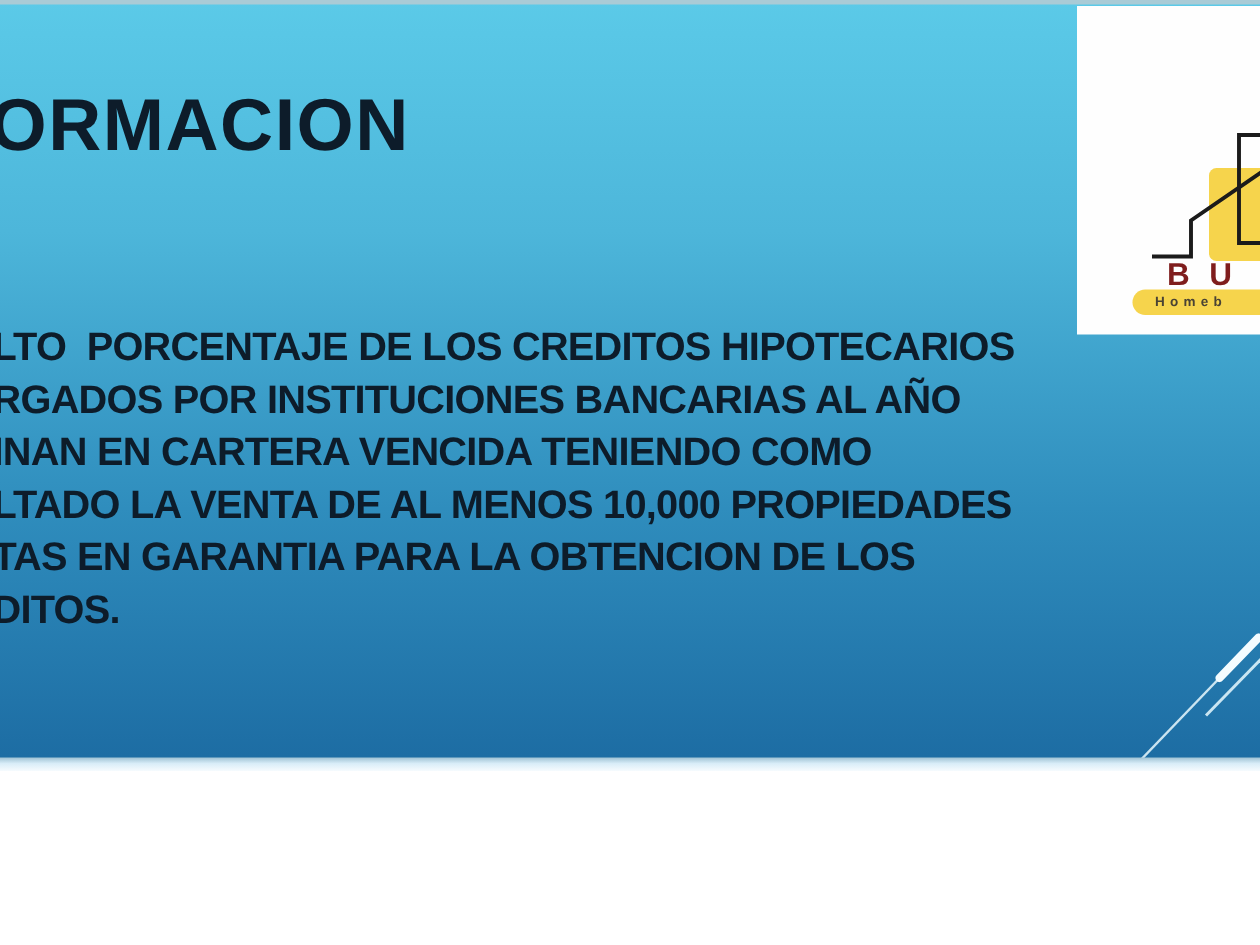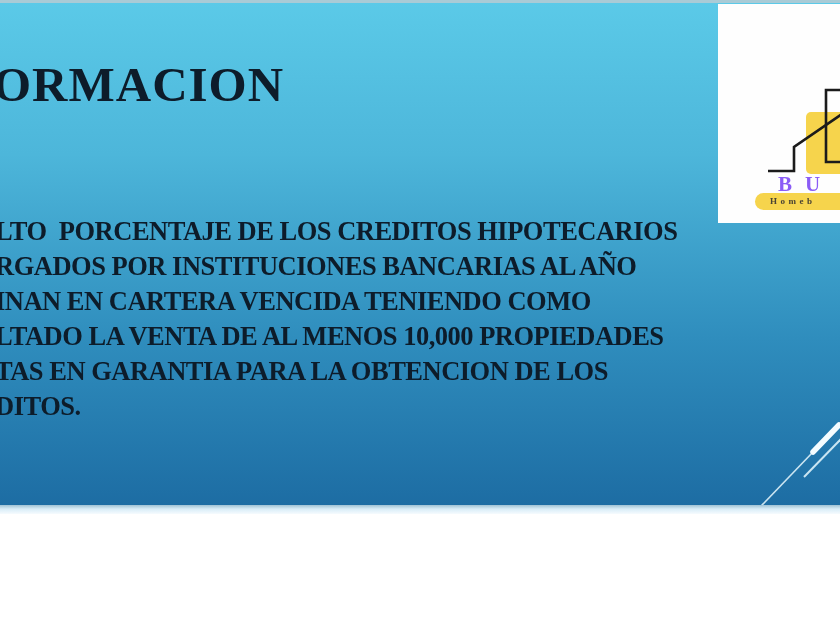--- a/index.html
+++ b/index.html
@@ -6,21 +6,20 @@
   body {
     width: 840px; height: 630px;
     font-family: "Liberation Sans", sans-serif;
     overflow: hidden;
   }
   .slide {
     position: relative;
     width: 840px; height: 514px;
     background: linear-gradient(180deg, #5bcae8 0%, #4db6da 30%, #2f8dbd 66%, #1c6ba2 100%);
     overflow: hidden;
-    font-family: Liberation Serif, serif;
   }
   
   .edge-top {
     position: absolute; top: 0; left: 0; width: 840px; height: 3px;
     background: #a9cbd6; z-index: 40;
   }
   .edge-bottom {
     position: absolute; bottom: 0; left: 0; width: 840px; height: 9px;
     background: linear-gradient(180deg, #9fc2d4 0%, #d9edf8 45%, #f6fbfe 100%);
     z-index: 40;
@@ -67,21 +66,21 @@
     border-radius: 5px;
   }
   .logo-house-svg {
     position: absolute; left: 0; top: 0;
     width: 130px; height: 219px;
   }
   .logo-wordmark {
     position: absolute; left: 60px; top: 168px;
     font-size: 21px; font-weight: 600;
     letter-spacing: 13px;
-    color: #8b5cf6;
+    color: #7f1d1d;
     white-space: pre;
   }
   .logo-tagline-pill {
     position: absolute; left: 37px; top: 189px;
     width: 100px; height: 17px;
     background: #f6d44c;
     border-radius: 9px;
   }
   .logo-tagline {
     font-size: 9px; font-weight: bold;

